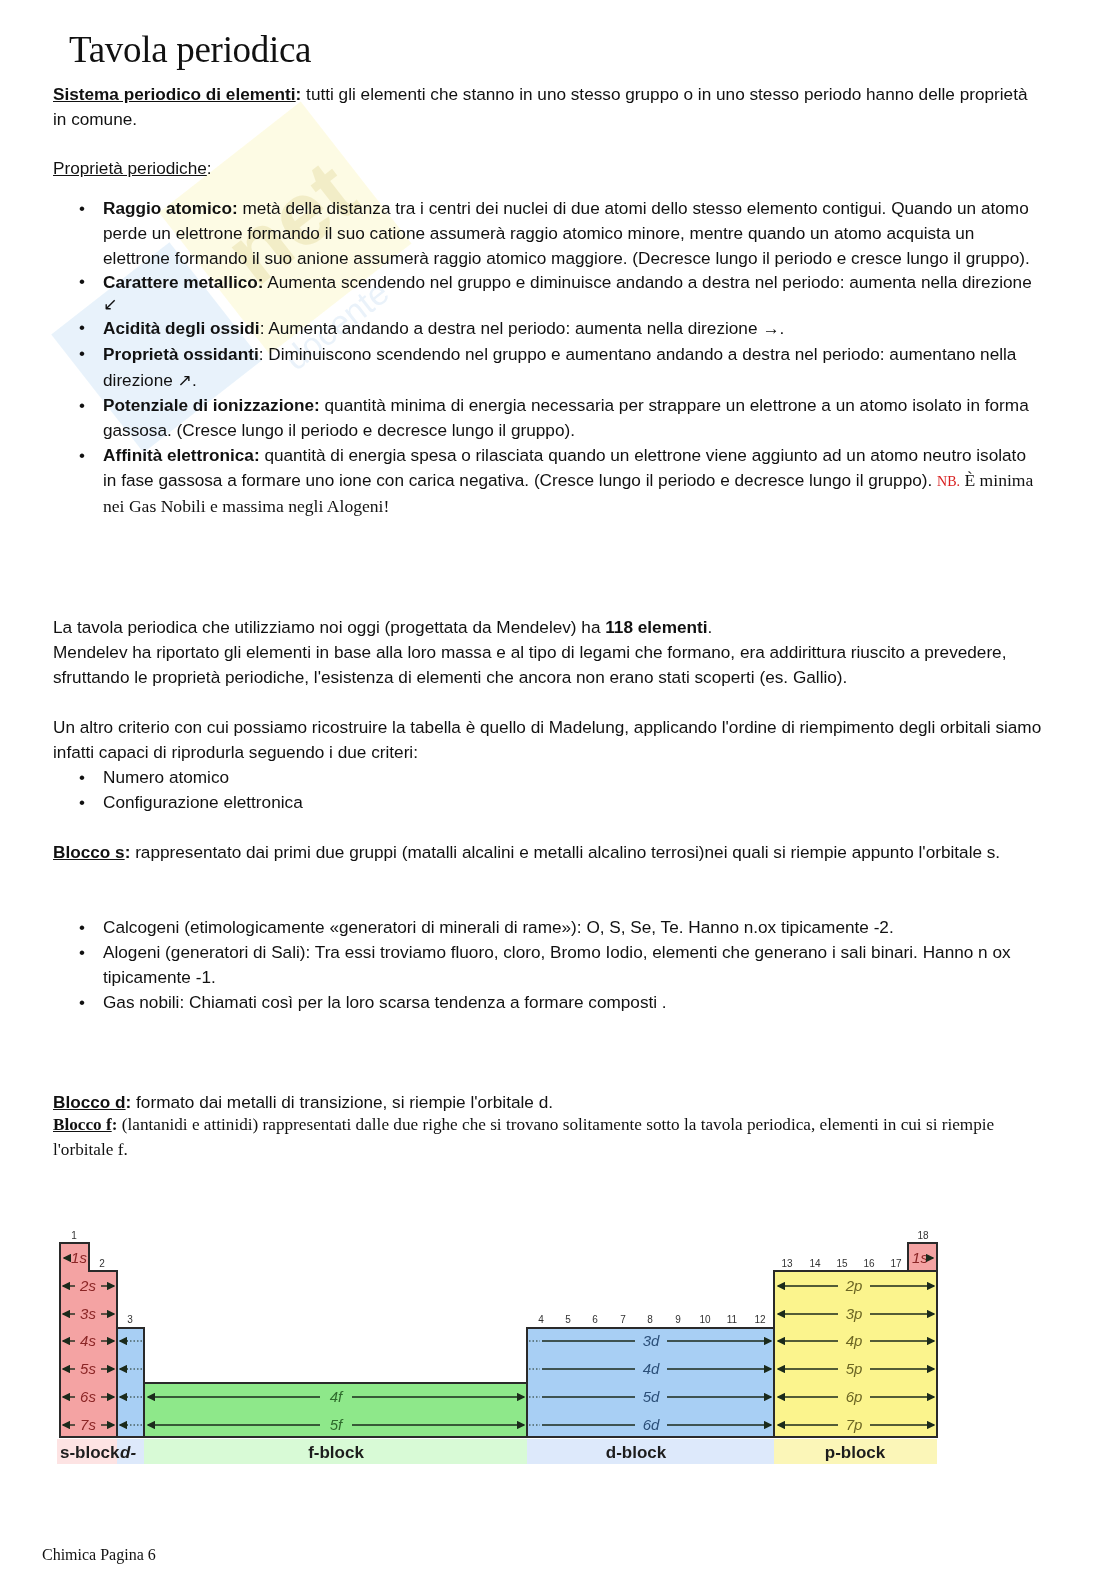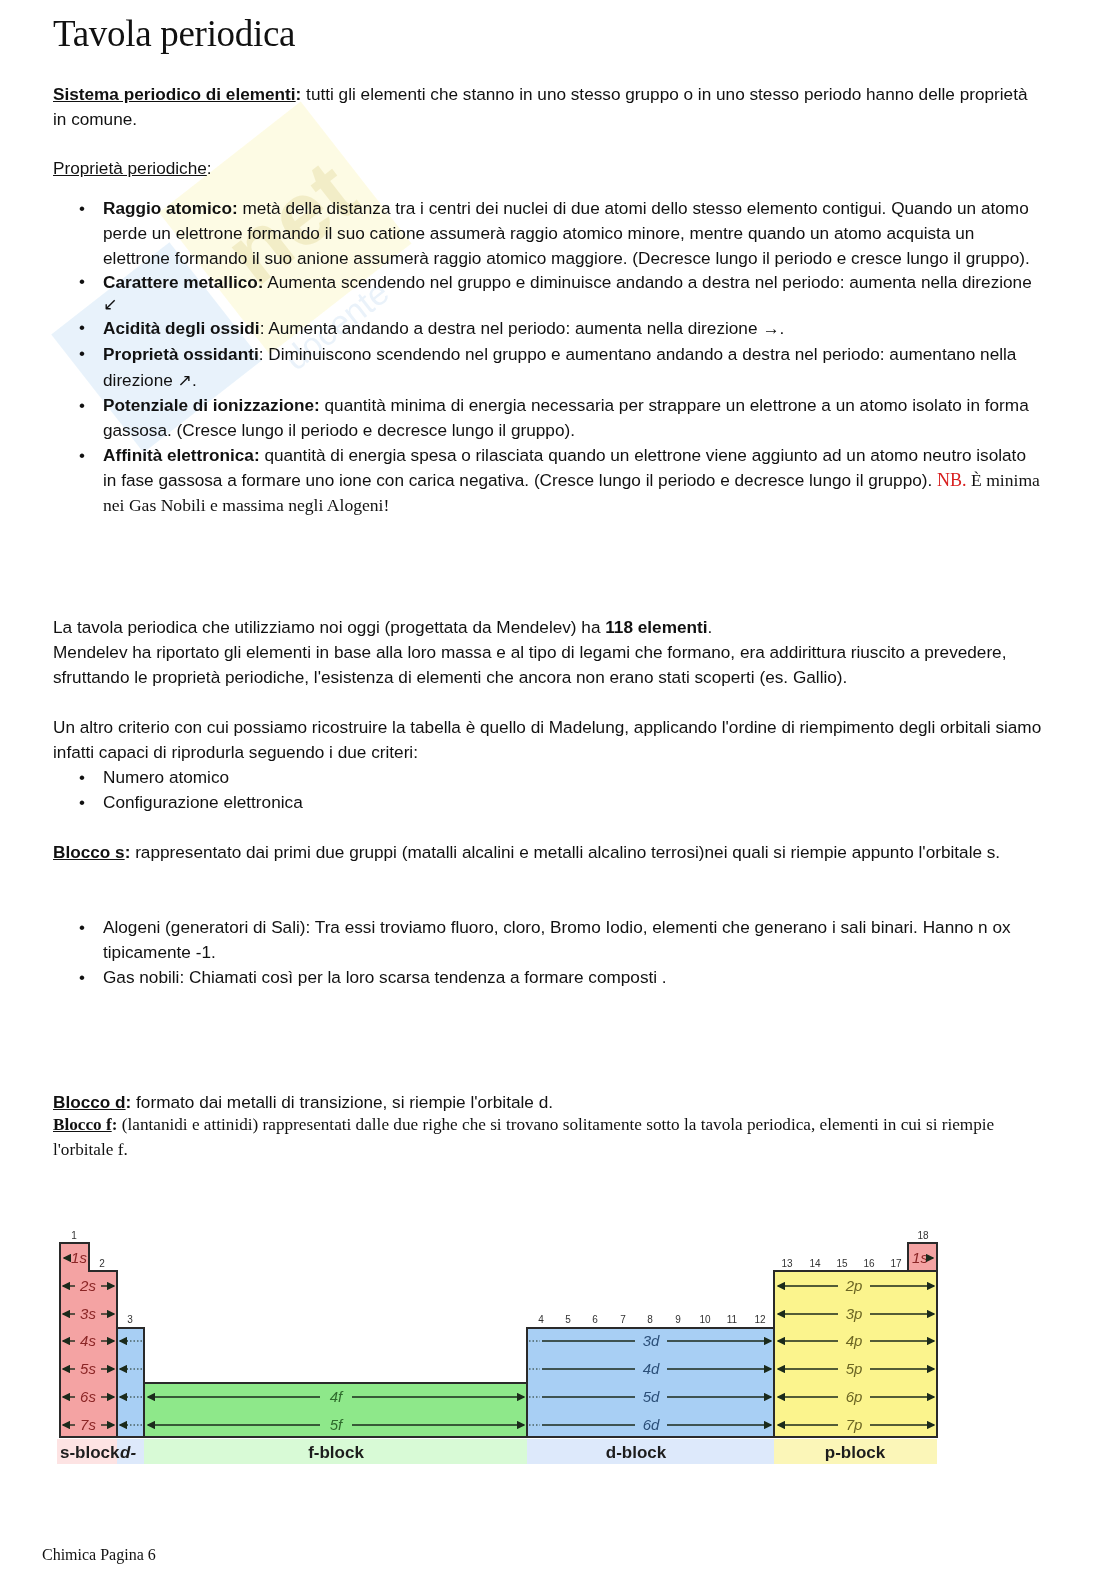--- a/index.html
+++ b/index.html
@@ -2,28 +2,28 @@
 <html><head>
 <meta charset="utf-8">
 <style>
   html, body { margin: 0; padding: 0; background: #ffffff; }
   body { width: 1114px; height: 1581px; position: relative; overflow: hidden;
          font-family: "Liberation Sans", "DejaVu Sans", sans-serif; color: #111; }
   .watermark { position: absolute; left: 20px; top: 60px; width: 520px; height: 420px;
                pointer-events: none; z-index: 0; }
   .page { position: absolute; left: 53px; top: 0; width: 990px; z-index: 1; }
   .title { font-family: "Liberation Serif", "DejaVu Serif", serif; font-size: 37px;
-           font-weight: normal; margin: 0; position: absolute; top: 12px; left: 0; letter-spacing: -0.3px; }
+           font-weight: normal; margin: 16px; position: absolute; top: 12px; left: 0; letter-spacing: -0.3px; }
   .txt { font-size: 17.2px; line-height: 25px; position: absolute; left: 0; width: 990px; }
   .u { text-decoration: underline; }
   b { font-weight: bold; }
   ul.bl { margin: 0; padding: 0; list-style: none; }
   ul.bl li { position: relative; padding-left: 50px; }
   ul.bl li::before { content: "•"; position: absolute; left: 26px; top: 0; font-size: 17px; }
-  .nb-red { color: #d81e1e; font-family: "Liberation Serif", "DejaVu Serif", serif; font-size: 18px; }
+  .nb-red { color: #d81e1e; font-family: "Liberation Serif", "DejaVu Serif", serif; font-size: 14px; }
   .nb-serif { font-family: "Liberation Serif", "DejaVu Serif", serif; font-size: 17.6px; }
   .footer { position: absolute; top: 1546px; left: 0; width: 1114px; text-align: left;
             font-family: "Liberation Serif", "DejaVu Serif", serif; font-size: 16px; margin-left: 42px; }
   .diagram { position: absolute; left: 0; top: 1225px; width: 1114px; height: 250px; }
 </style>
 </head>
 <body>
 
 <svg class="watermark" viewBox="0 0 520 420">
   <g transform="rotate(-38 260 210)" opacity="0.55">
@@ -67,20 +67,21 @@
       <li>Configurazione elettronica</li>
     </ul>
   </div>
 
   <div class="txt" style="top:840px;">
     <b class="u">Blocco s</b><b>:</b><span> rappresentato dai primi due gruppi (matalli alcalini e metalli alcalino terrosi)nei quali si riempie appunto l'orbitale s.</span>
   </div>
 
   <div class="txt" style="top:915px;">
     <ul class="bl">
+      <li>Calcogeni (etimologicamente «generatori di minerali di rame»): O, S, Se, Te. Hanno n.ox tipicamente -2.</li>
       <li>Alogeni (generatori di Sali): Tra essi troviamo fluoro, cloro, Bromo Iodio, elementi che generano i sali binari. Hanno n ox tipicamente -1.</li>
       <li>Gas nobili: Chiamati così per la loro scarsa tendenza a formare composti .</li>
     </ul>
   </div>
 
   <div class="txt" style="top:1090px;">
     <b class="u">Blocco d</b><b>:</b><span> formato dai metalli di transizione, si riempie l'orbitale d.</span>
   </div>
 
   <div class="txt" style="top:1112px;font-family:Liberation Serif, serif;">

